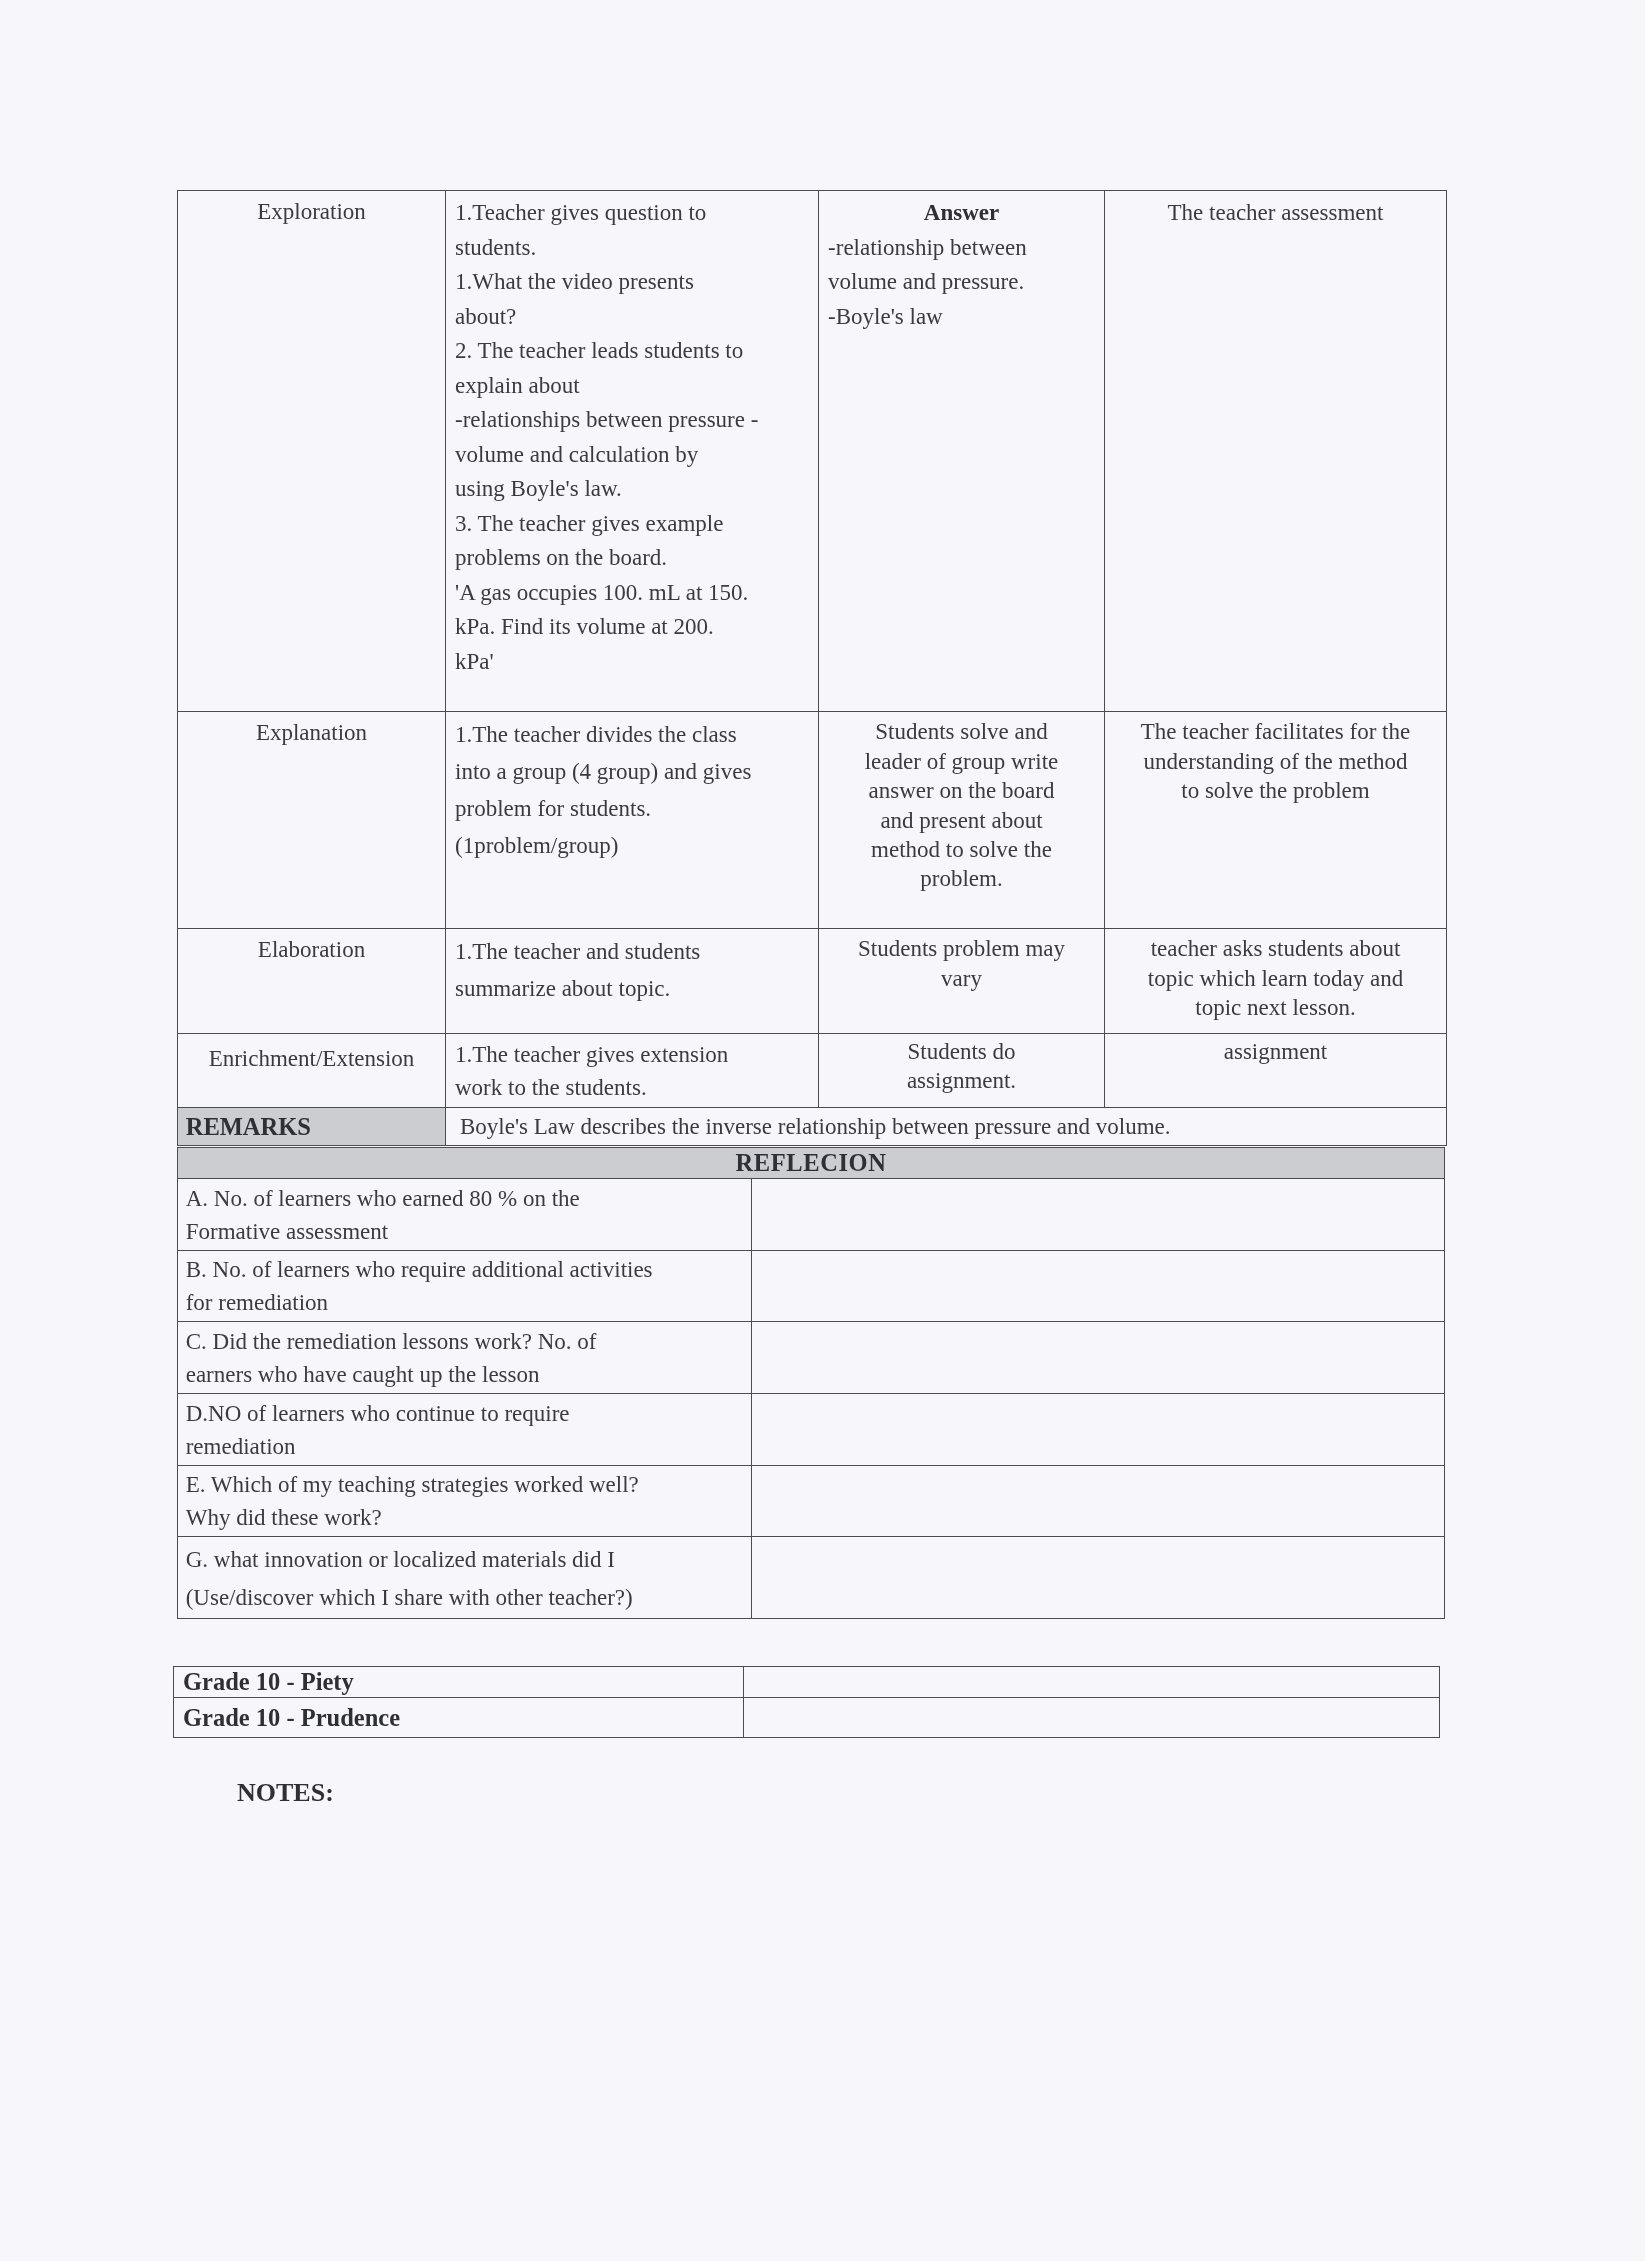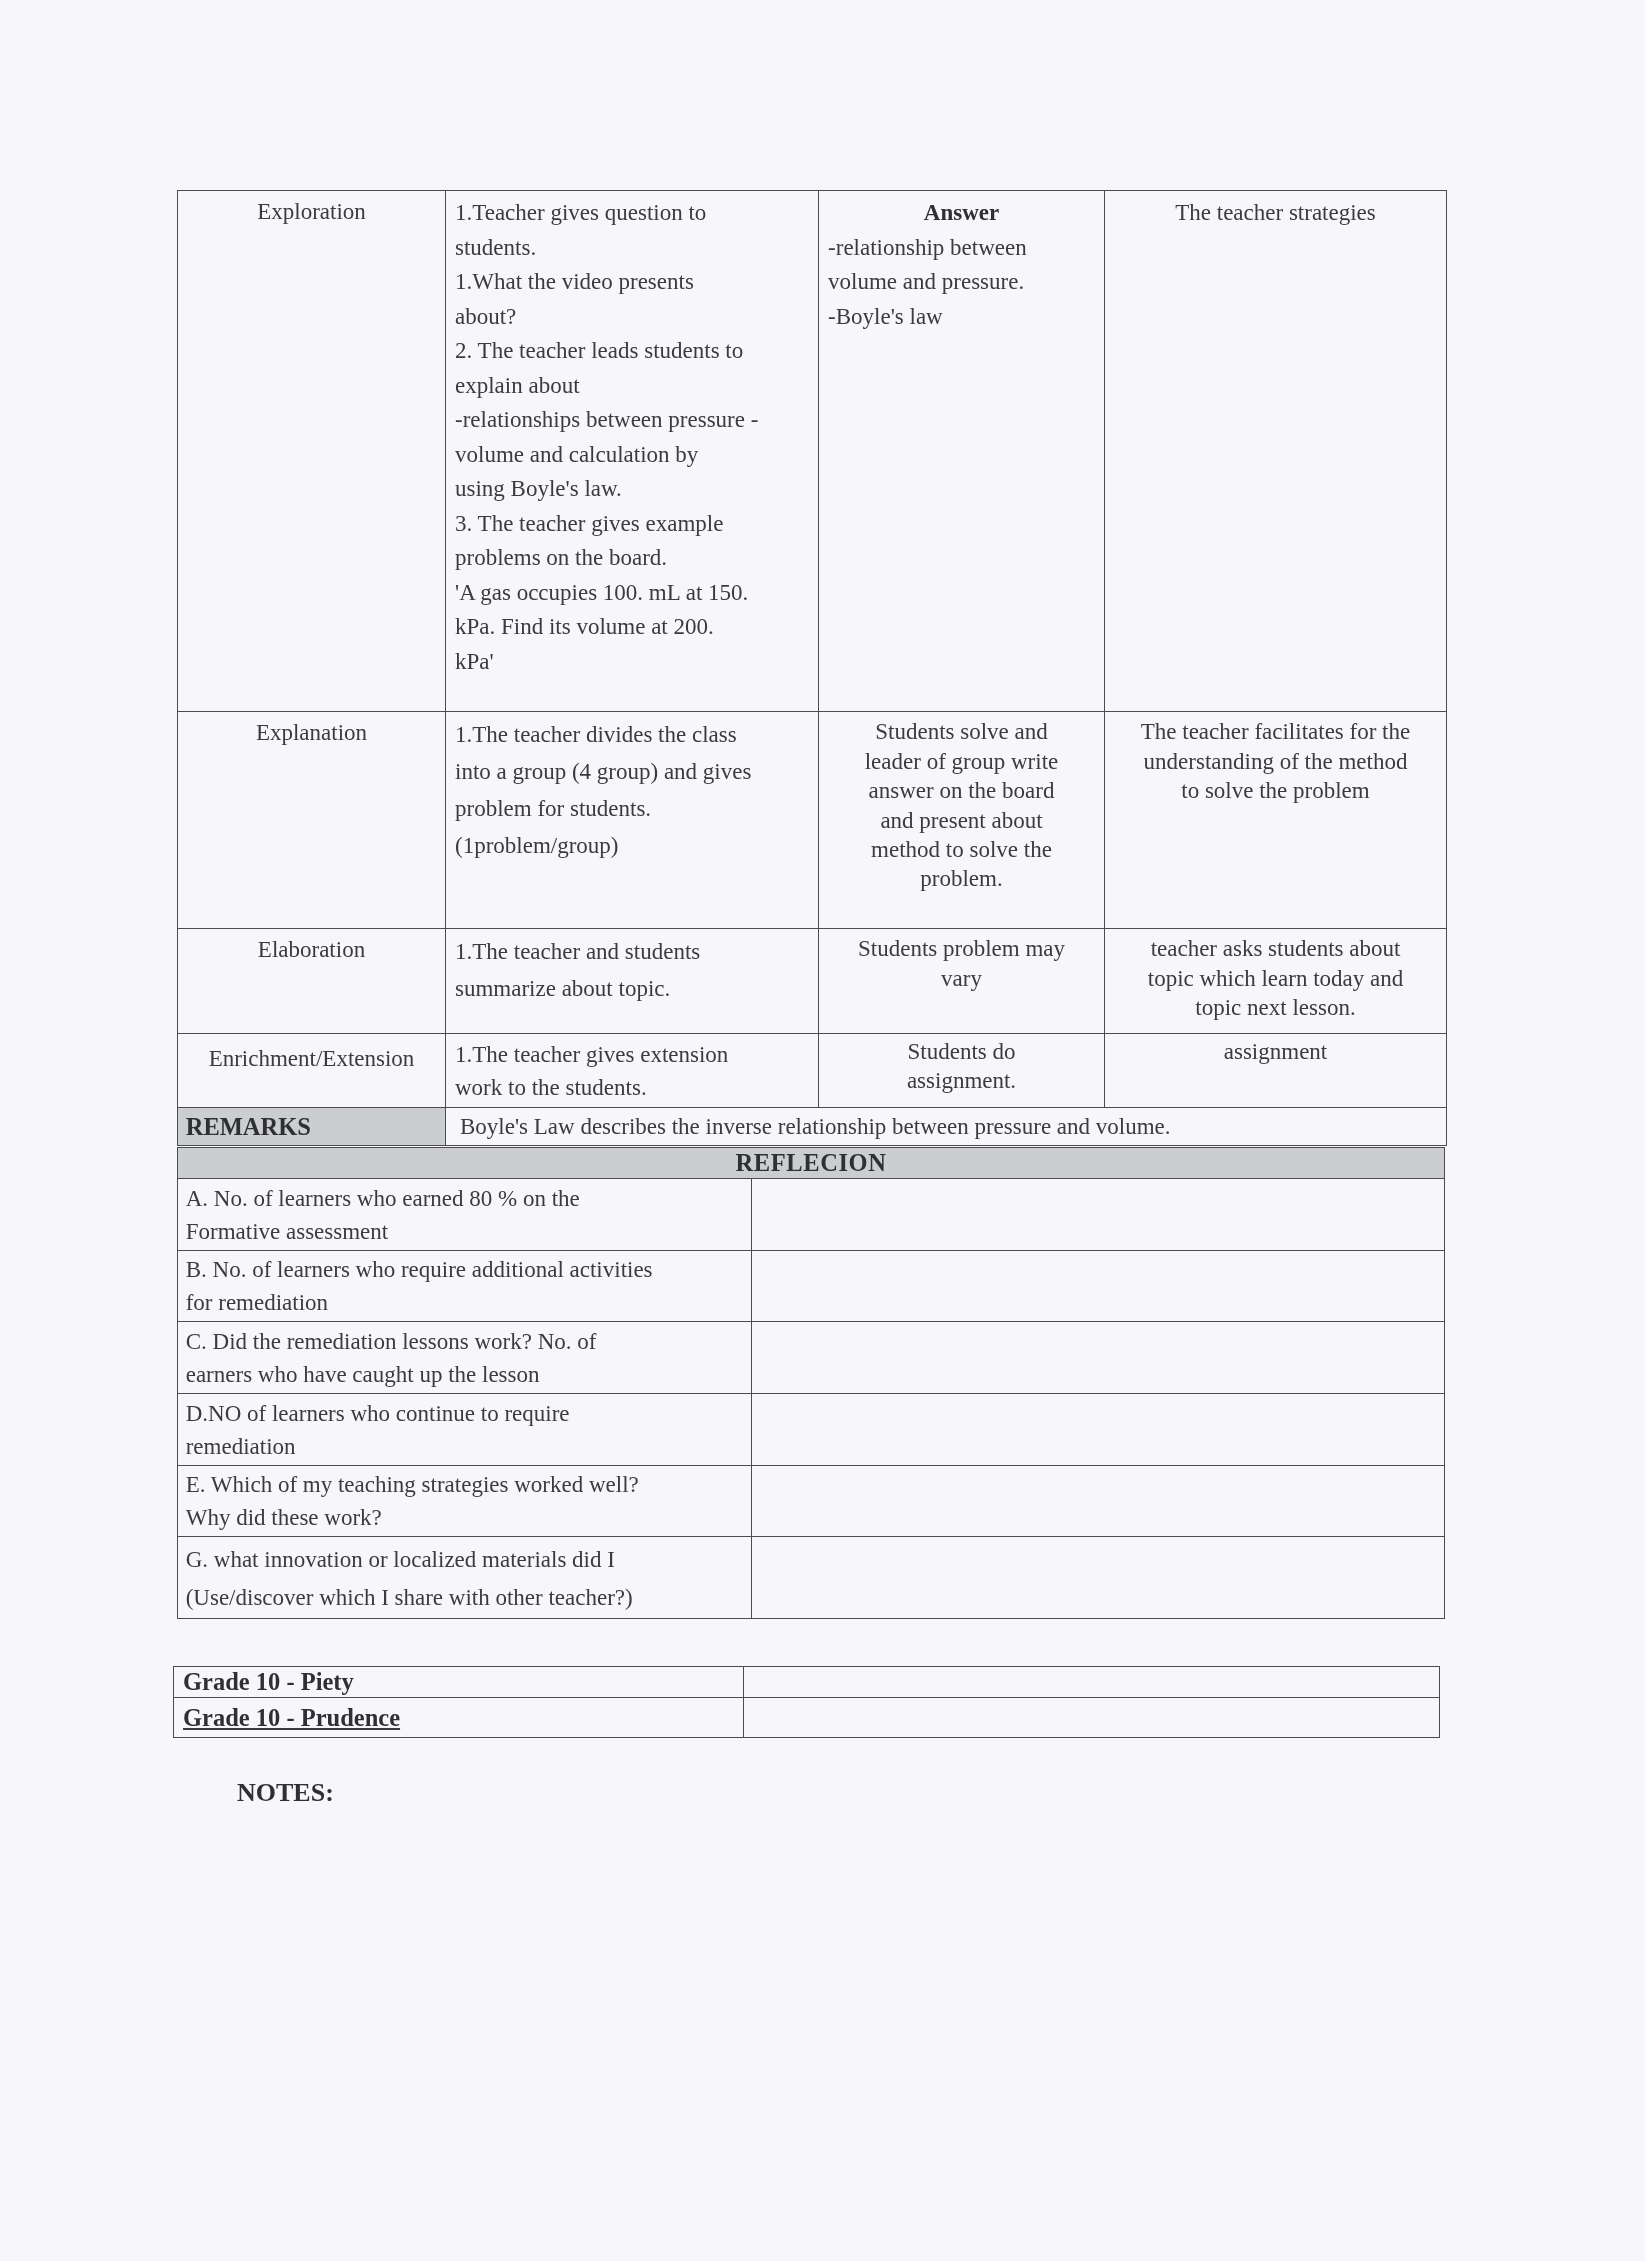--- a/index.html
+++ b/index.html
@@ -34,21 +34,21 @@
   
   .reflect{left:177px;top:1147px;width:1267px;}
   .bar-row{height:30px;}
   .bar{text-align:center;font-size:24.5px;letter-spacing:0.6px;}
   .ra{height:71px;} .rb{height:68px;} .rc{height:72px;}
   .rd{height:64px;}  .re{height:70px;} .rg{height:79px;}
   .c-ref{padding:3.9px 5.2px 1.3px 7.7px;line-height:1.42;}
 
   
   .decision{left:173px;top:1666px;width:1267px;}
-  .dh{height:34px;} .dr1{height:24px;} .dr2{height:40px;text-decoration:underline;}
+  .dh{height:34px;} .dr1{height:24px;} .dr2{height:40px;}
   .c-dec-label{padding-left:9px;font-size:24.5px;}
   .c-dec-remark{text-align:center;font-size:24.5px;}
 
   .notes{
     position:absolute;left:237px;top:1778px;
     font-size:26px;font-weight:bold;color:#2f2f36;
   }
 </style>
 </head>
 <body>
@@ -83,21 +83,21 @@
 kPa. Find its volume at 200.
 kPa'</div>
         </td>
         <td class="c-mid c-mid-w">
           <div class="bold">Answer</div>
           <div class="pre al-left">-relationship between
 volume and pressure.
 -Boyle's law</div>
         </td>
         <td class="c-mid c-mid-w">
-          <div class="pre">The teacher strategies</div>
+          <div class="pre">The teacher assessment</div>
         </td>
       </tr>
       <tr class="r2">
         <td class="c-stage">
           <span>Explanation</span>
         </td>
         <td class="c-act" style="line-height:1.6;">
           <div class="pre">1.The teacher divides the class
 into a group (4 group) and gives
 problem for students.

